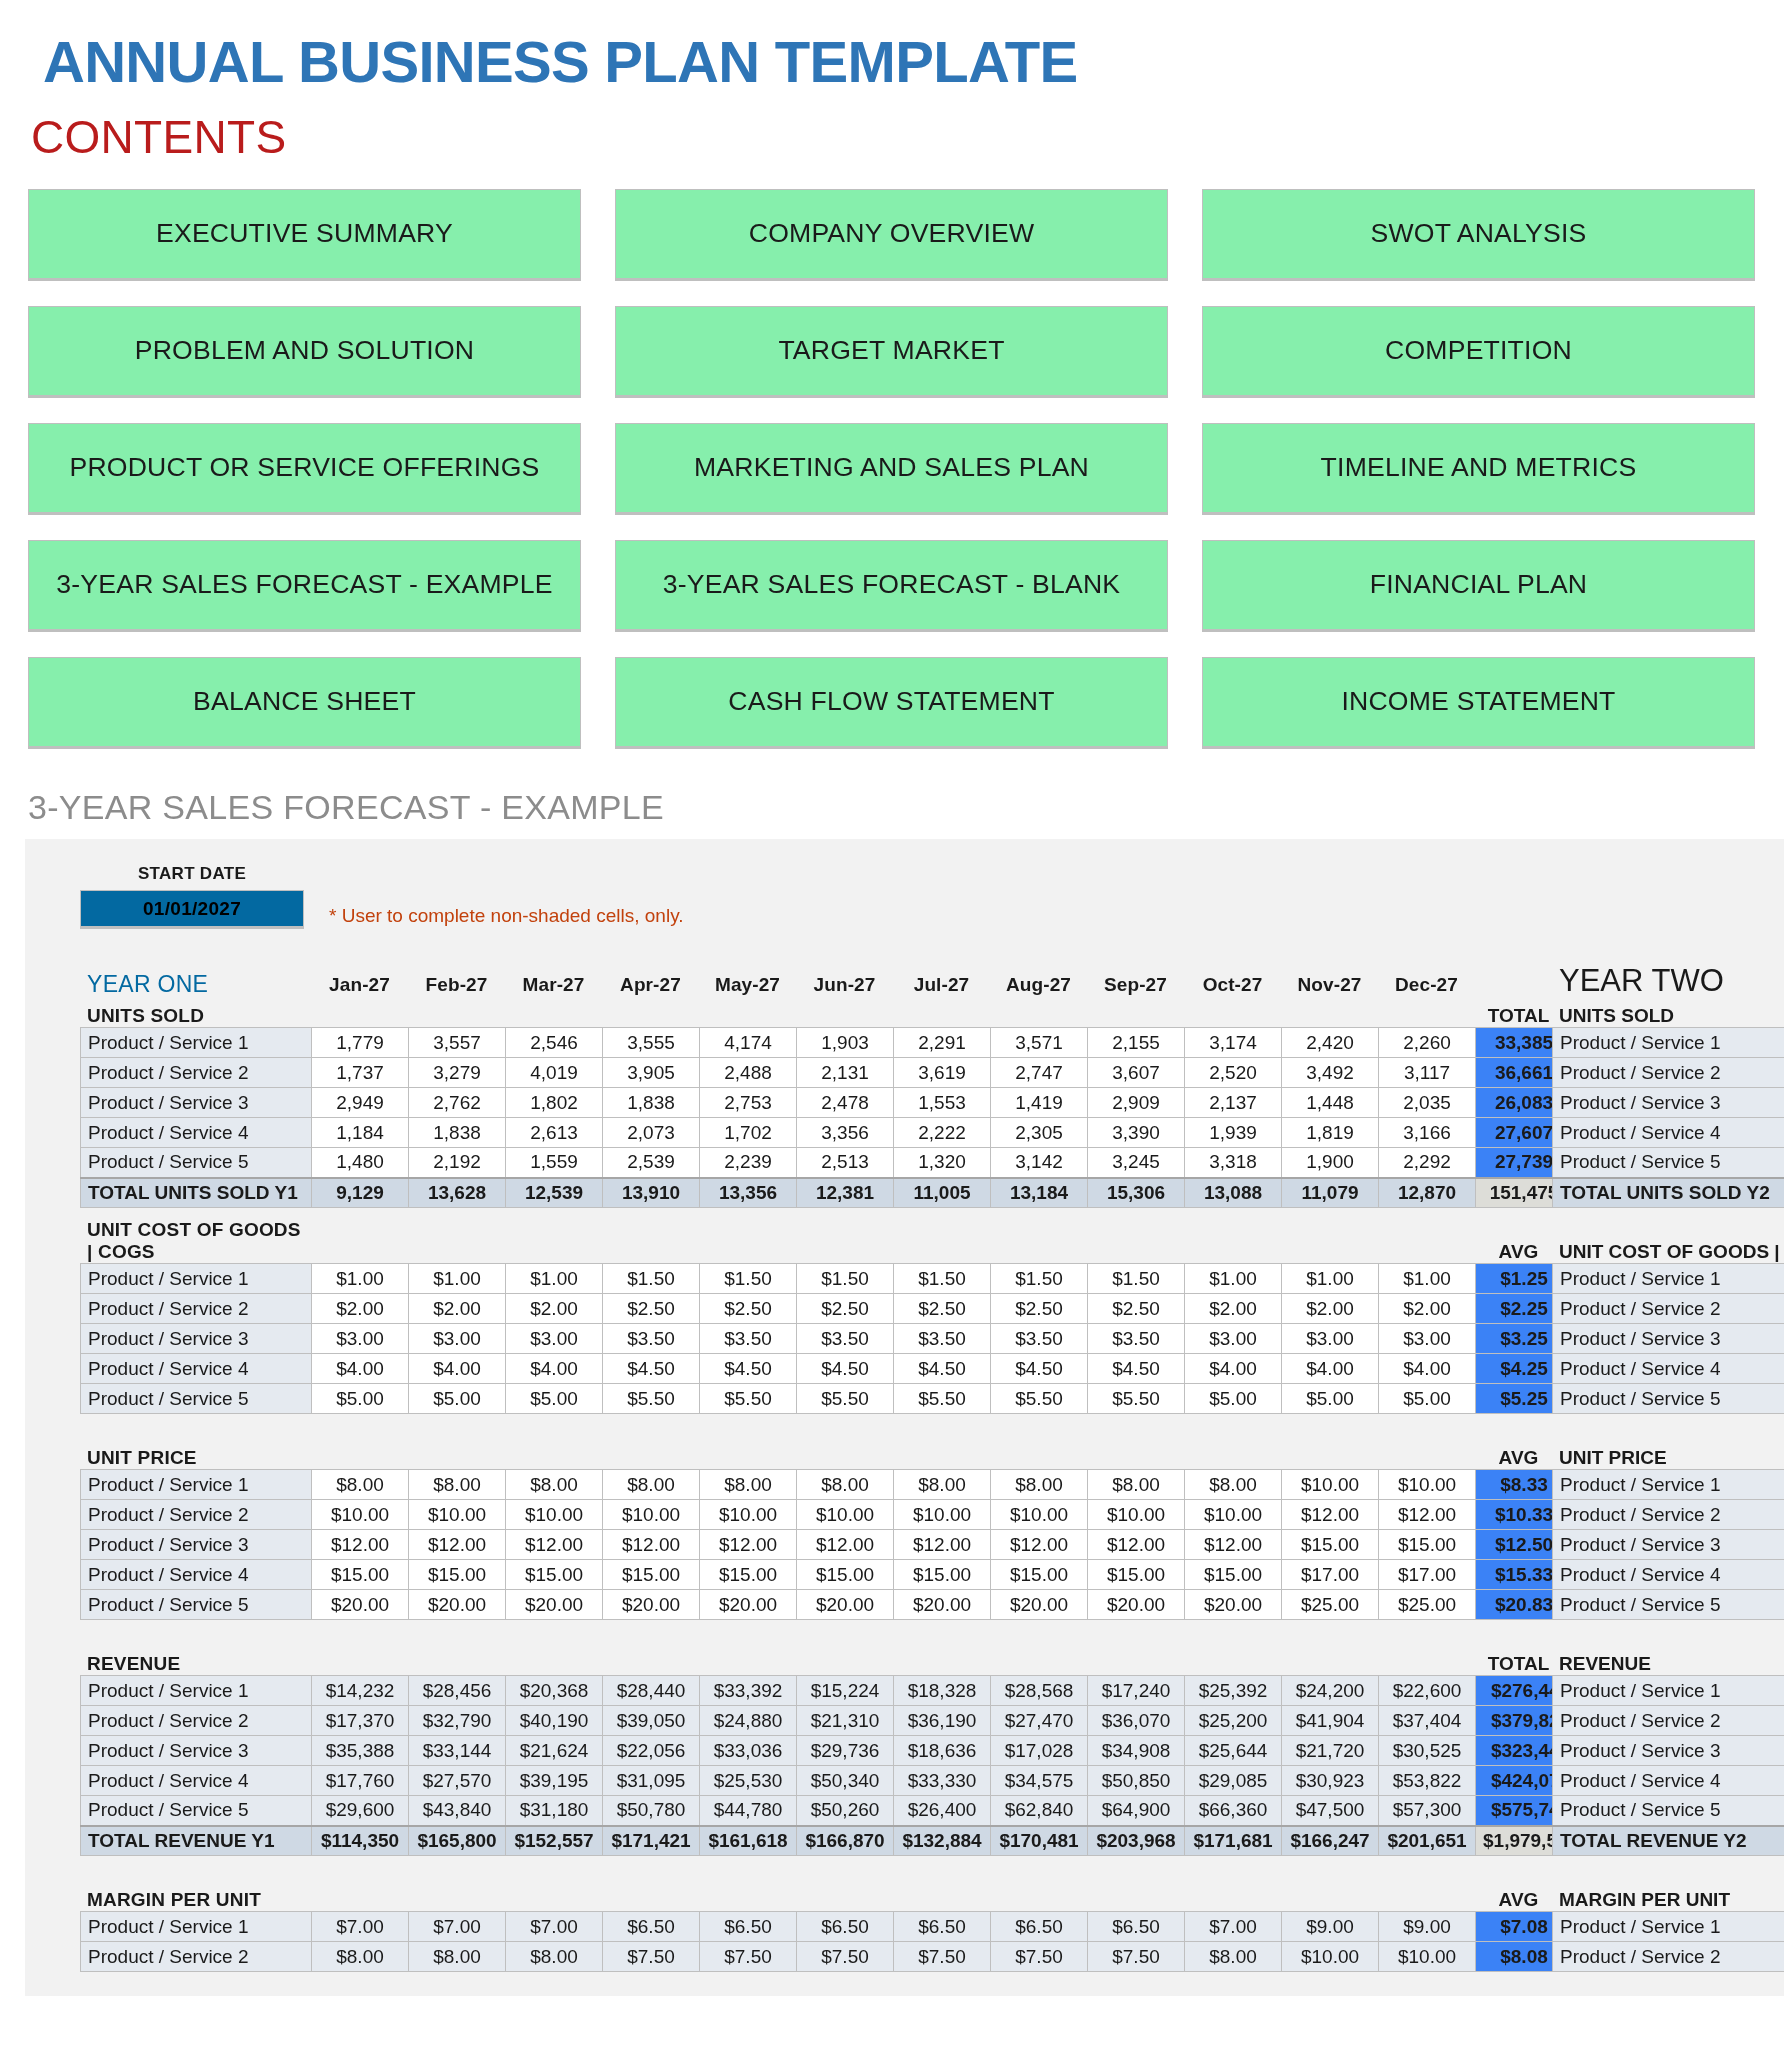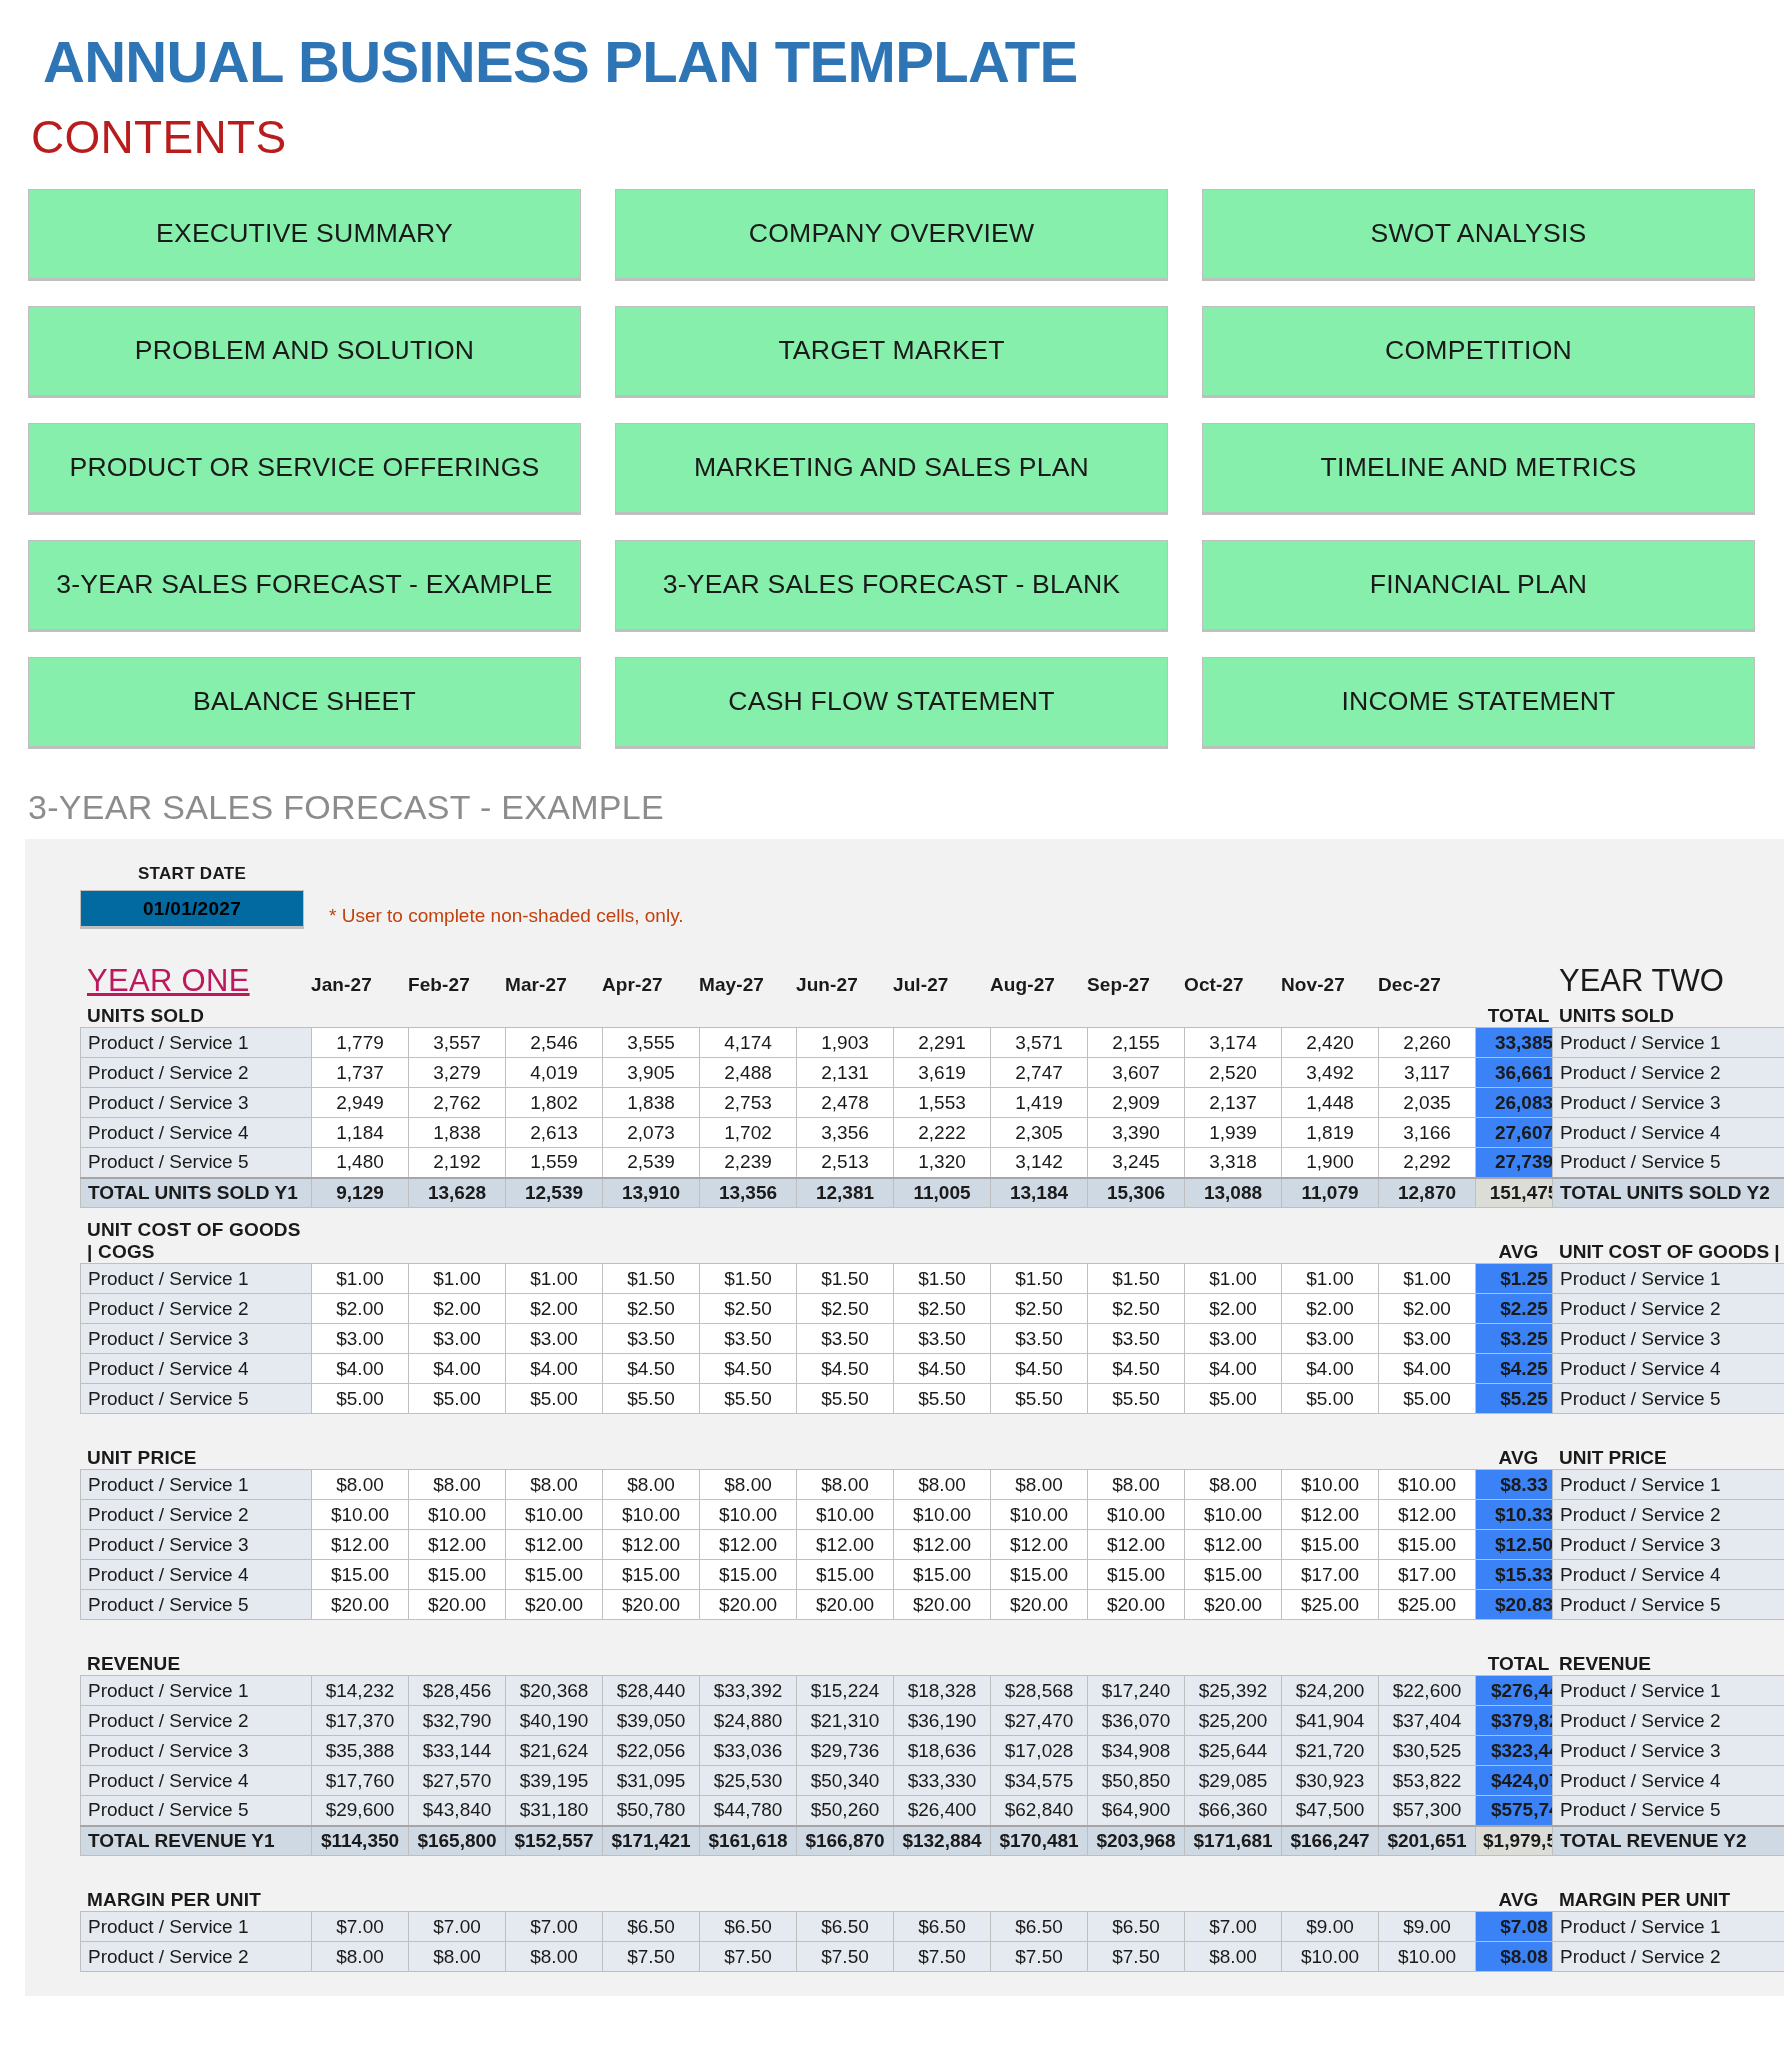--- a/index.html
+++ b/index.html
@@ -108,41 +108,41 @@
     margin-bottom: 2px;
   }
 
   
   .forecast-wrap {
     position: relative;
     margin-top: 29px;
     padding-left: 55px;
   }
   .year-title {
-    font-size: 31px;
-    color: #be185d;
+    font-size: 23px;
+    color: #0369a1;
     letter-spacing: 0.3px;
     line-height: 1;
     display: inline-block;
     vertical-align: bottom;
-    text-decoration: underline;
   }
   .hdr-row {
     display: flex;
     align-items: flex-end;
     height: 38px;
   }
   .hdr-row .year-title-cell {
     width: 231px;
     flex: 0 0 231px;
     padding-left: 7px;
   }
   .month-cell {
     width: 97px;
     flex: 0 0 97px;
+    text-align: center;
     font-size: 19px;
     font-weight: bold;
     color: #1a1a1a;
     letter-spacing: 0.1px;
   }
   .total-col-head {
     width: 97px;
     flex: 0 0 97px;
     text-align: center;
     font-size: 19px;

